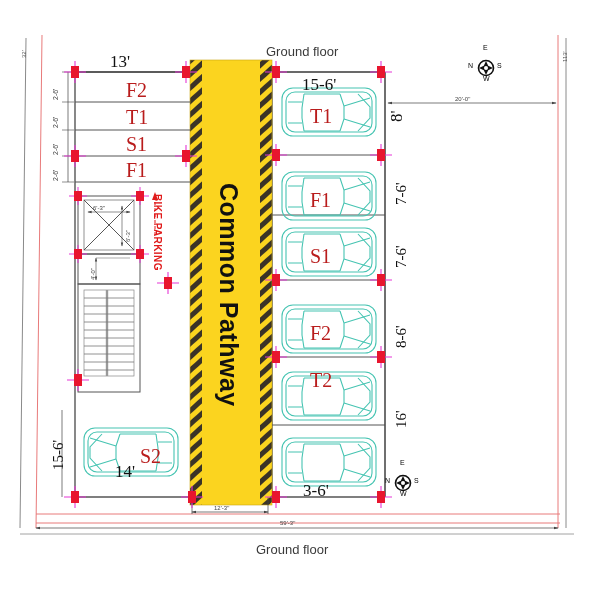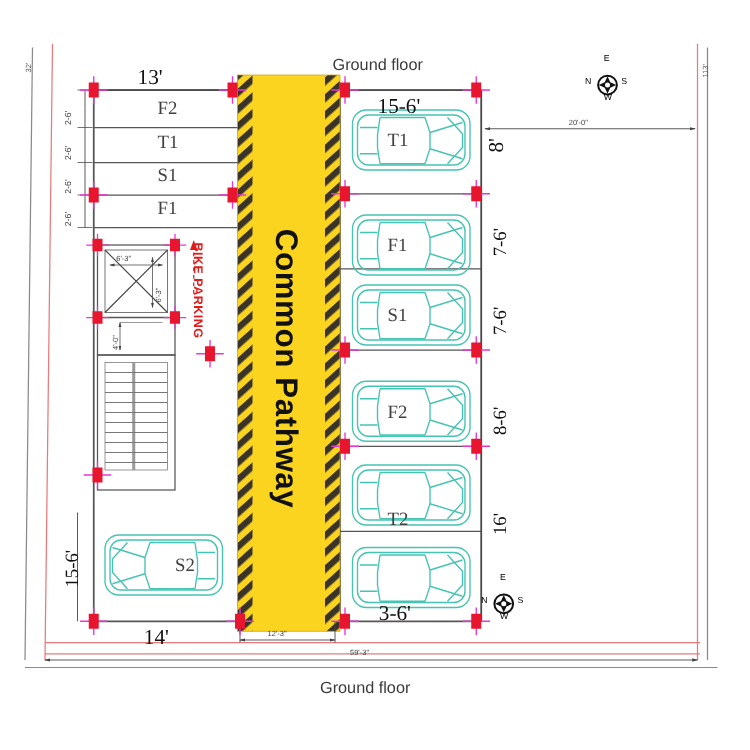--- a/index.html
+++ b/index.html
@@ -6,21 +6,21 @@
   body{width:600px;height:600px;overflow:hidden;
        font-family:"Liberation Sans", sans-serif;}
   #plan{position:relative;width:600px;height:464px;background:#fff;}
   #plan svg{position:absolute;left:0;top:0;}
   .lbl{position:absolute;white-space:nowrap;}
   .gf{font-size:13px;color:#3a3a3a;font-family:"Liberation Sans",sans-serif;}
   .bigdim{font-size:17px;color:#111;font-family:"Liberation Serif",serif;}
   .cardim{font-size:15px;color:#111;font-family:"Liberation Serif",serif;}
   .smalldim{font-size:7px;color:#444;font-family:"Liberation Sans",sans-serif;}
   .tinydim{font-size:6px;color:#444;font-family:"Liberation Sans",sans-serif;}
-  .carlbl{font-size:15px;color:#404040;font-family:"Liberation Serif",serif;}
+  .carlbl{font-size:20px;color:#b91c1c;font-family:"Liberation Serif",serif;}
   .path-txt{font-size:25px;color:#111;font-weight:bold;
             font-family:"Liberation Sans",sans-serif;letter-spacing:.5px;}
   .bikep{font-size:10px;color:#e01b1b;font-weight:bold;
          font-family:"Liberation Sans",sans-serif;letter-spacing:.4px;}
   .edgedim{font-size:6px;color:#555;font-family:"Liberation Sans",sans-serif;}
   .rot90{transform:rotate(-90deg);transform-origin:left top;}
   .rot90b{transform:rotate(90deg);transform-origin:left top;}
 </style>
 </head>
 <body>
@@ -348,21 +348,21 @@
 
   <div class="lbl gf" style="left:266px;top:44px;">Ground floor</div>
   <div class="lbl gf" style="left:256px;top:542px;">Ground floor</div>
 
   <div class="lbl path-txt rot90b" style="left:243px;top:183px;">Common Pathway</div>
 
   <div class="lbl bikep rot90b" style="left:163px;top:194px;">BIKE PARKING</div>
 
   <div class="lbl bigdim" style="left:110px;top:52px;">13'</div>
   <div class="lbl bigdim" style="left:302px;top:75px;">15-6'</div>
-  <div class="lbl bigdim" style="left:115px;top:500px;">14'</div>
+  <div class="lbl bigdim" style="left:115px;top:462px;">14'</div>
   <div class="lbl bigdim" style="left:303px;top:481px;">3-6'</div>
 
   <div class="lbl bigdim rot90" style="left:387px;top:122px;">8'</div>
   <div class="lbl cardim rot90" style="left:393px;top:205px;">7-6'</div>
   <div class="lbl cardim rot90" style="left:393px;top:268px;">7-6'</div>
   <div class="lbl cardim rot90" style="left:393px;top:348px;">8-6'</div>
   <div class="lbl cardim rot90" style="left:393px;top:428px;">16'</div>
 
   <div class="lbl smalldim rot90" style="left:52px;top:100px;">2-6'</div>
   <div class="lbl smalldim rot90" style="left:52px;top:128px;">2-6'</div>
@@ -384,21 +384,21 @@
 
   <div class="lbl carlbl" style="left:126px;top:79px;">F2</div>
   <div class="lbl carlbl" style="left:126px;top:106px;">T1</div>
   <div class="lbl carlbl" style="left:126px;top:133px;">S1</div>
   <div class="lbl carlbl" style="left:126px;top:159px;">F1</div>
 
   <div class="lbl carlbl" style="left:310px;top:105px;">T1</div>
   <div class="lbl carlbl" style="left:310px;top:189px;">F1</div>
   <div class="lbl carlbl" style="left:310px;top:245px;">S1</div>
   <div class="lbl carlbl" style="left:310px;top:322px;">F2</div>
-  <div class="lbl carlbl" style="left:310px;top:408px;">T2</div>
+  <div class="lbl carlbl" style="left:310px;top:369px;">T2</div>
   <div class="lbl carlbl" style="left:310px;top:455px;"></div>
 
   <div class="lbl carlbl" style="left:140px;top:445px;">S2</div>
 
   <div class="lbl" style="left:483px;top:44px;font-size:7px;color:#000;">E</div>
   <div class="lbl" style="left:468px;top:62px;font-size:7px;color:#000;">N</div>
   <div class="lbl" style="left:497px;top:62px;font-size:7px;color:#000;">S</div>
   <div class="lbl" style="left:483px;top:75px;font-size:7px;color:#000;">W</div>
 
   <div class="lbl" style="left:400px;top:459px;font-size:7px;color:#000;">E</div>

